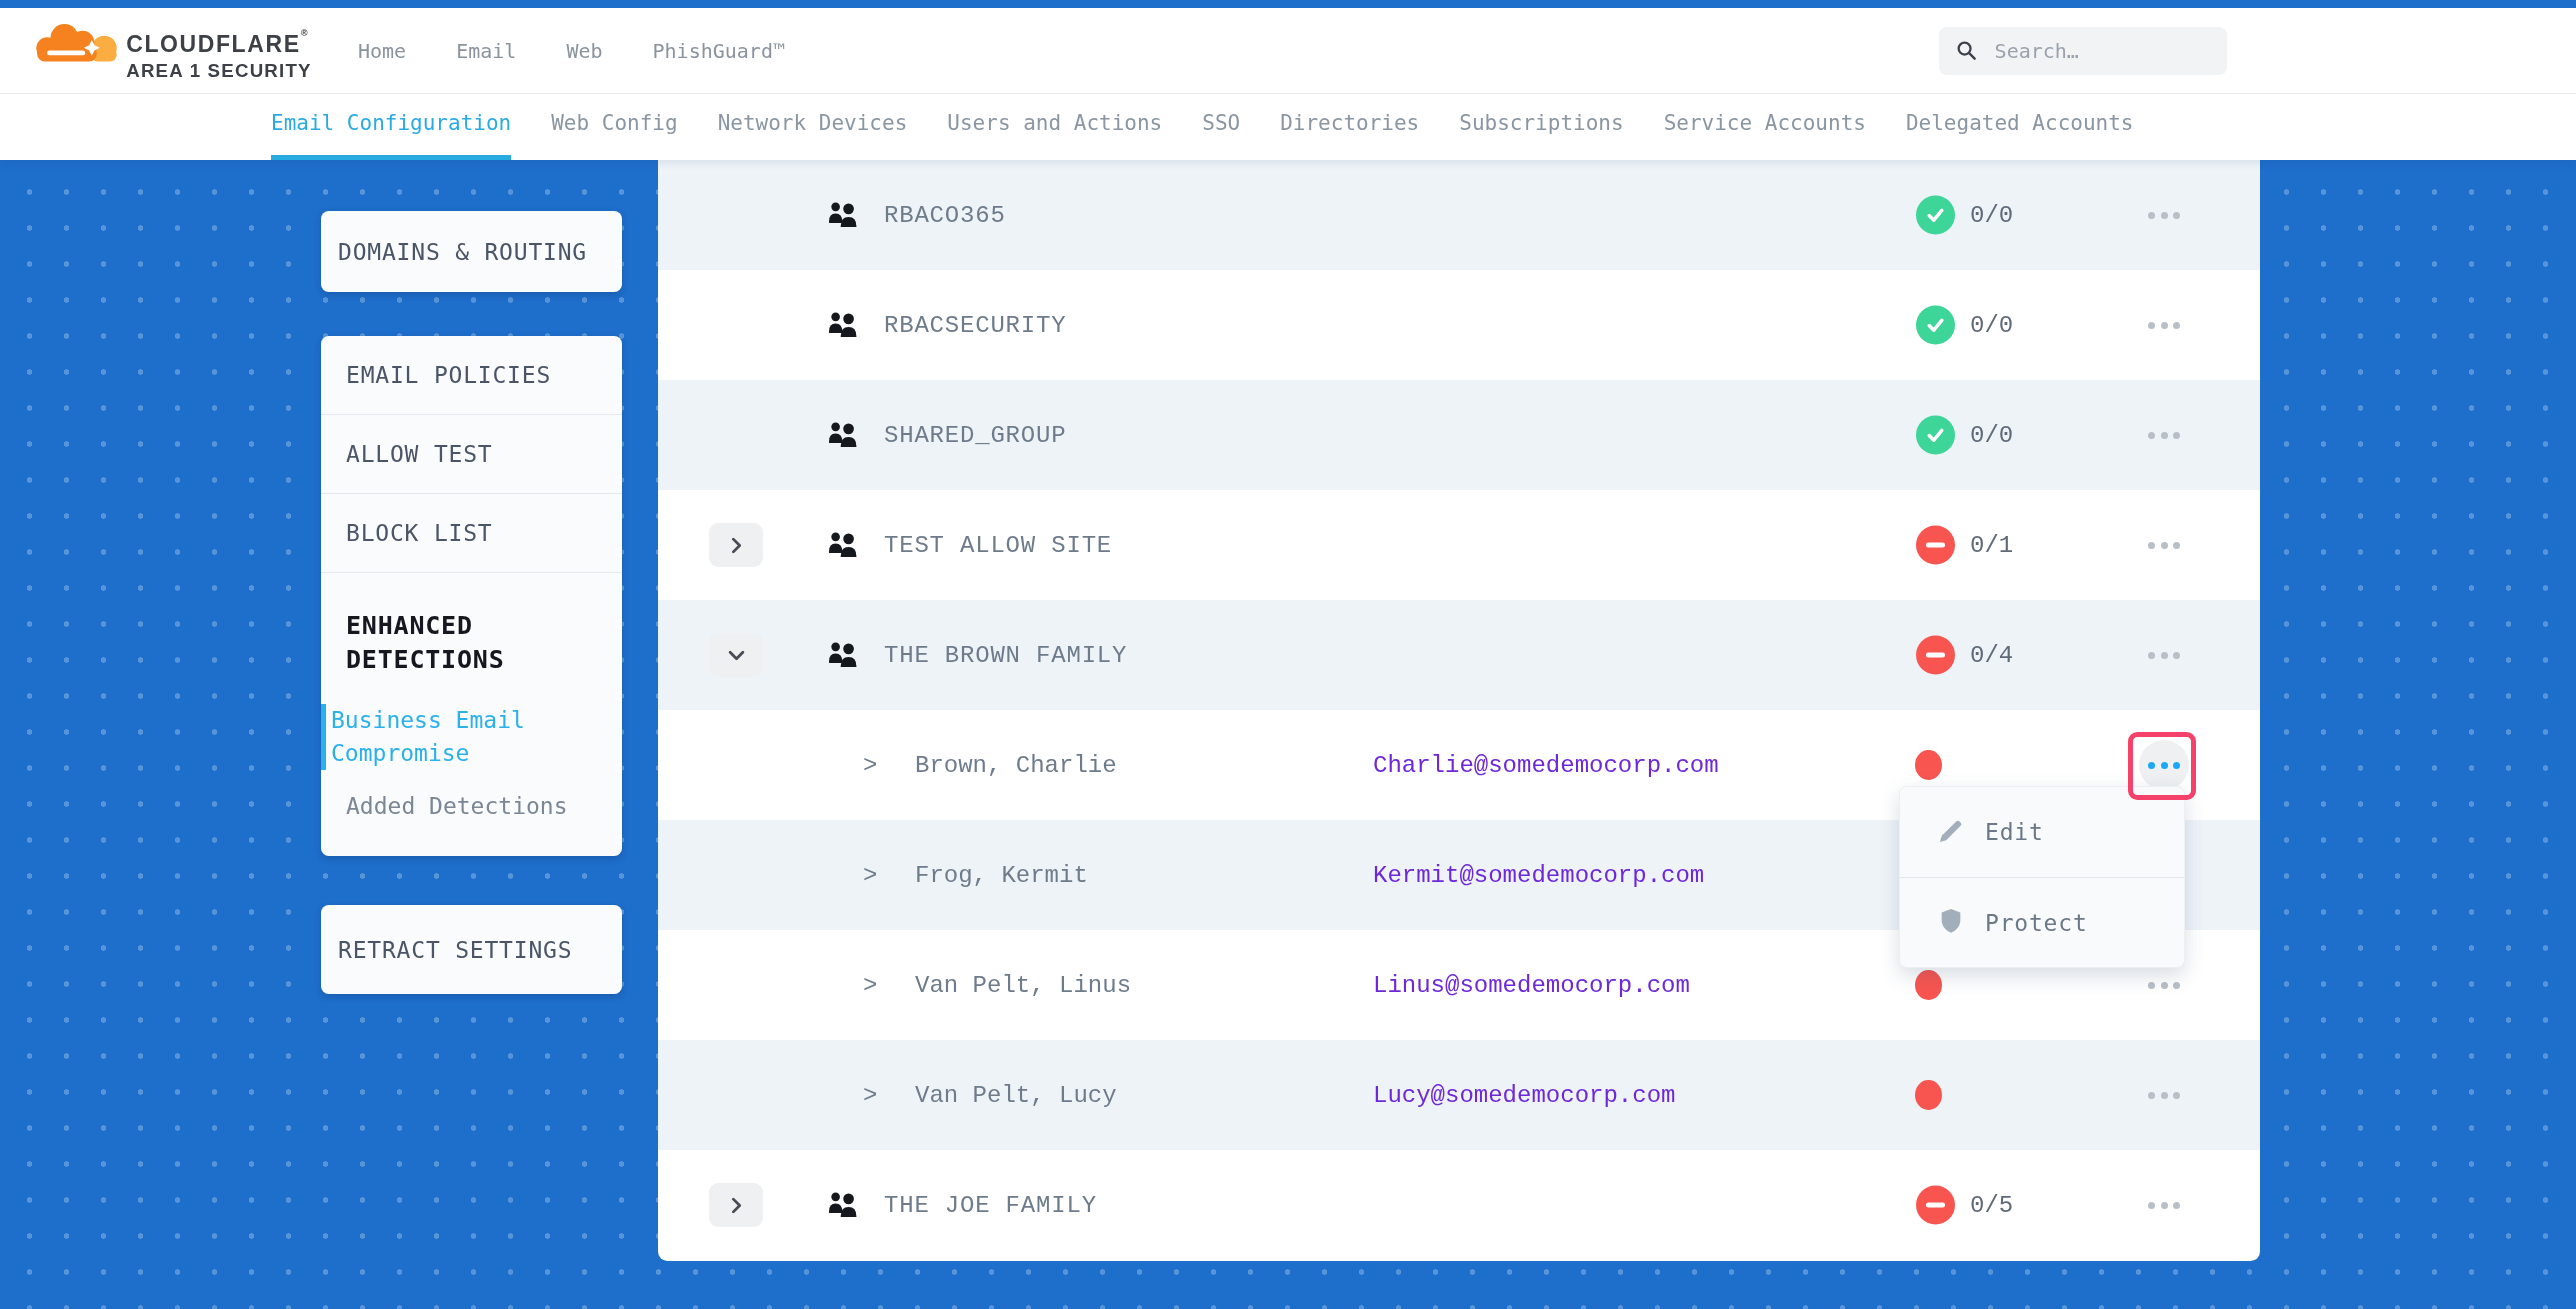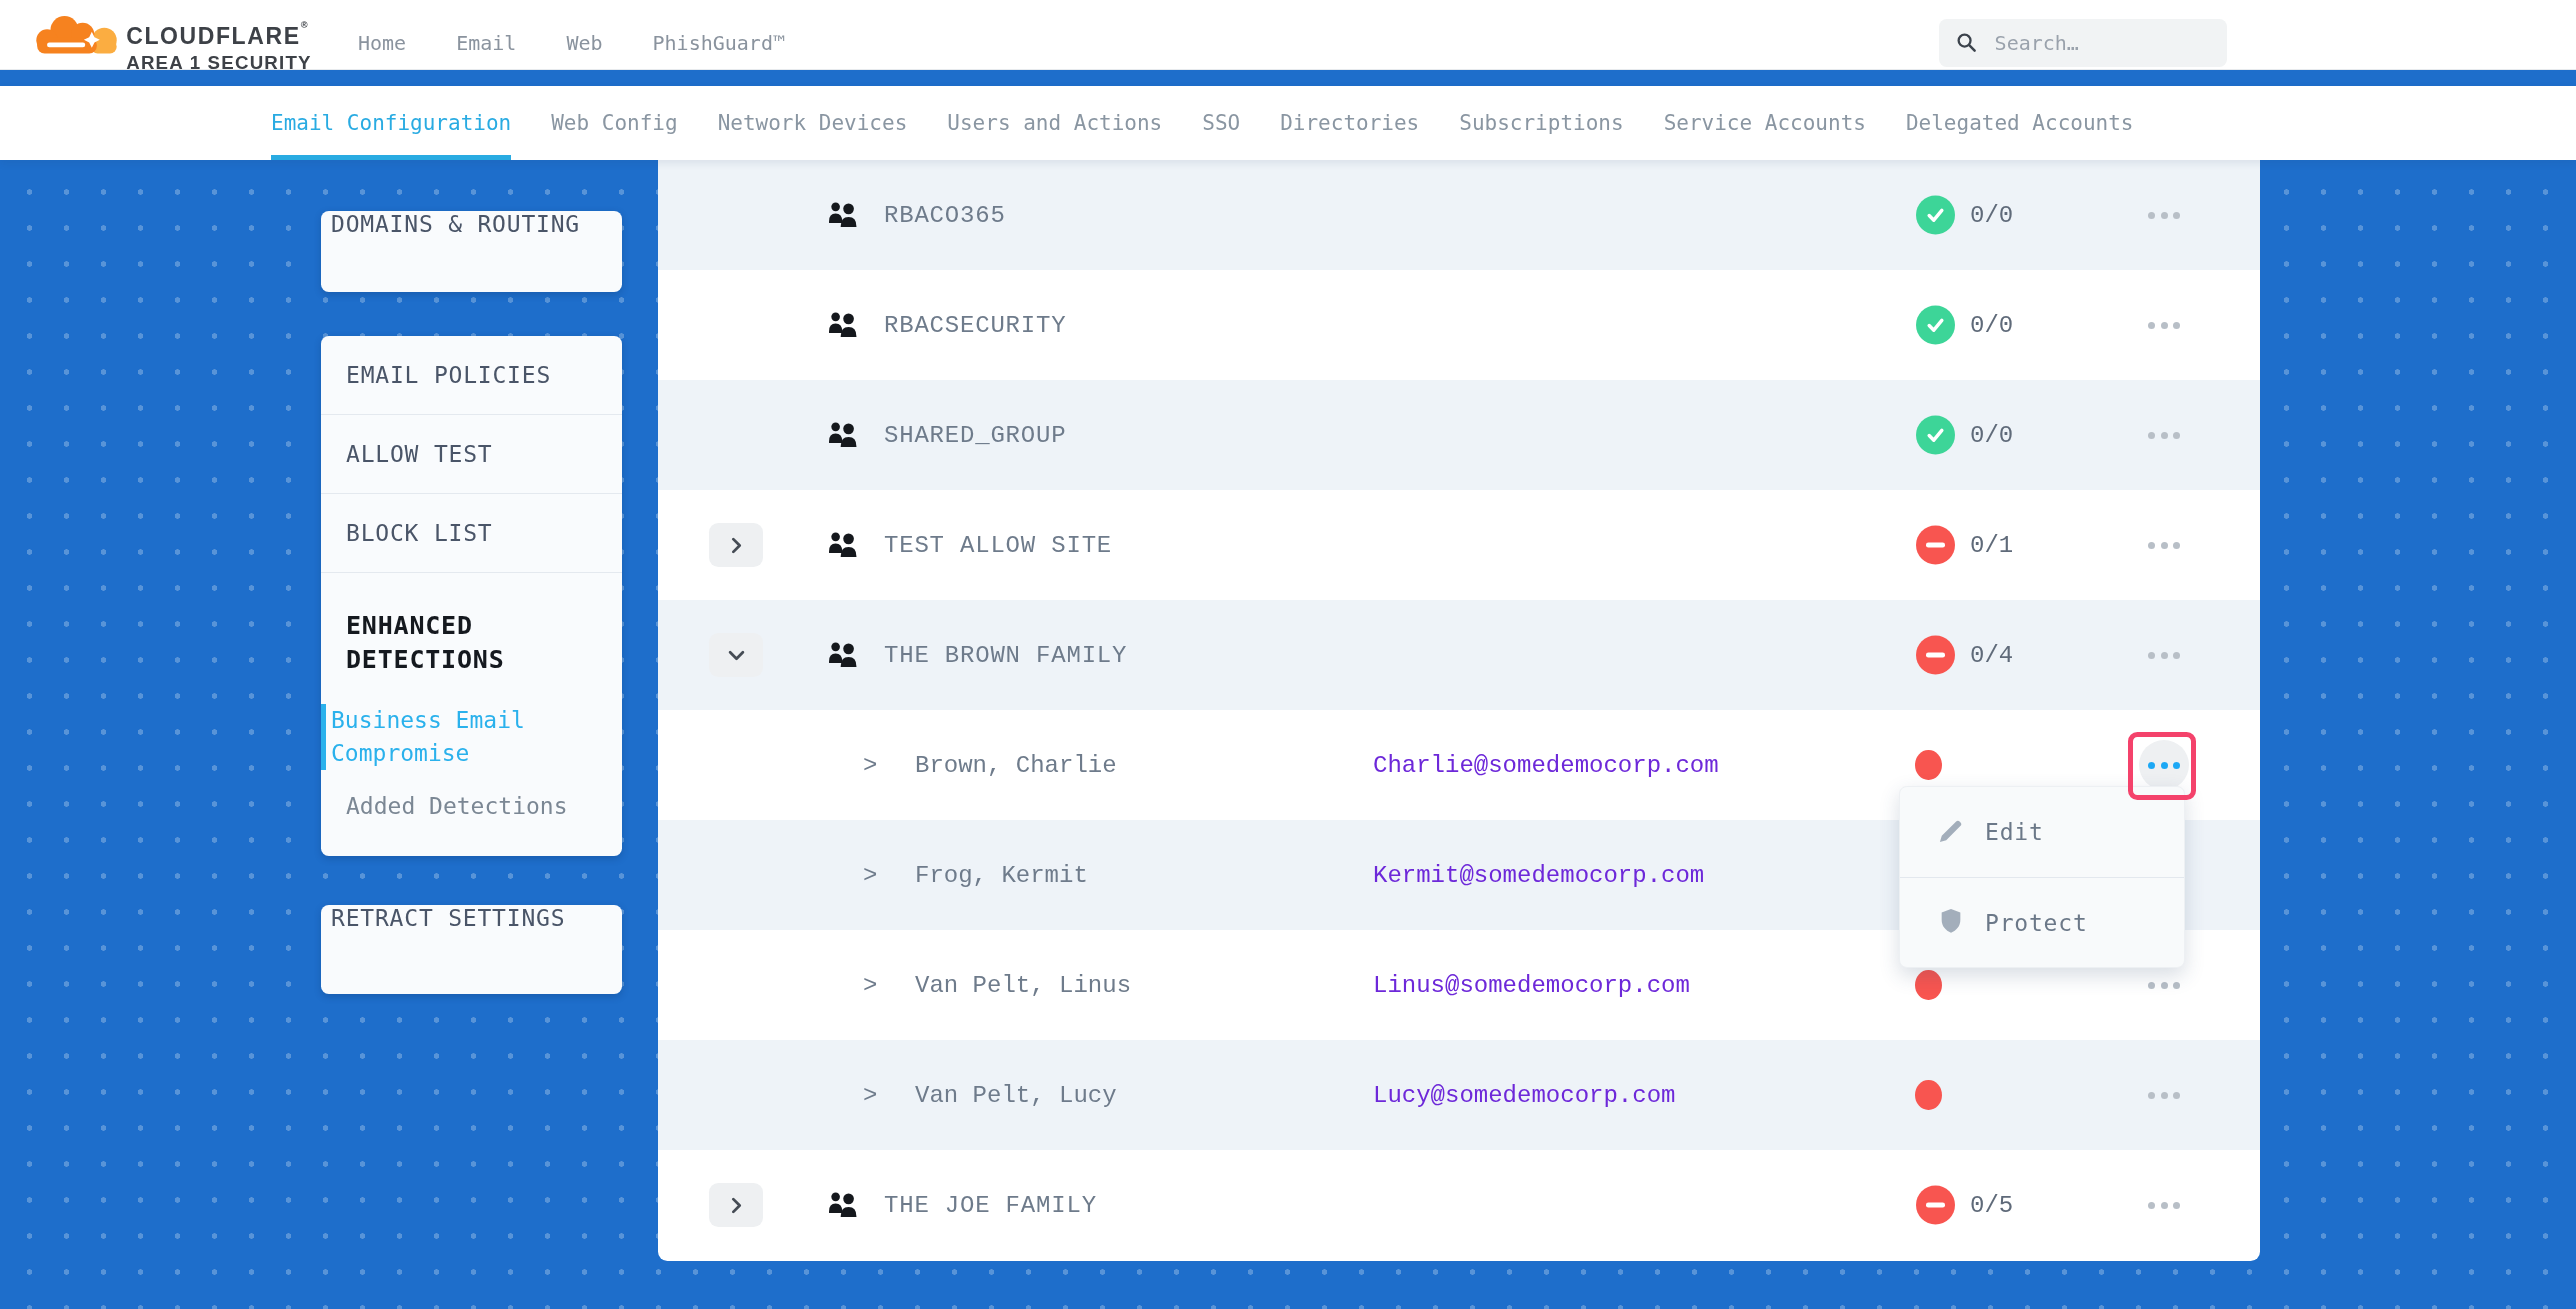--- a/index.html
+++ b/index.html
@@ -13,21 +13,21 @@
   .bg-pattern {
     position:absolute; left:0; right:0; top:160px; bottom:0;
     background-image: radial-gradient(circle, rgba(255,255,255,.26) 2.5px, transparent 3px);
     background-size:37px 36px;
     background-position:11px 14px;
     z-index:0;
   }
 
   
   .header {
-    position:absolute; top:0; left:0; width:100%; height:70px;
+    position:absolute; top:8px; left:0; width:100%; height:86px;
     background:#ffffff; z-index:6; border-bottom:0.8px solid #e7eaed;
   }
   .logo { position:absolute; left:33px; top:6.2px; display:flex; }
   .logo svg { width:87px; height:45px; margin-top:4.7px; }
   .brand { margin-left:6.2px; font-family:"Liberation Sans", sans-serif; color:#3d4147; }
   .brand-title { font-size:23px; font-weight:800; letter-spacing:1.6px; margin-top:14px; }
   .brand-title sup { font-size:9.3px; font-weight:700; vertical-align:15.6px;}
   .brand-sub { font-size:18.7px; font-weight:700; letter-spacing:1.2px; margin-top:2.3px; }
   .hnav { position:absolute; left:358px; top:0; height:86px; display:flex; align-items:center; gap:50px; }
   .hnav .hnav-item { font-size:20px; color:#8a939e; cursor:pointer; }
@@ -51,21 +51,21 @@
   .tabs { display:flex; align-items:center; height:100%; padding-left:271px; gap:40px; }
   .tab { font-size:21px; color:#8a96a2; height:100%; display:flex; align-items:center; position:relative; cursor:pointer; white-space:nowrap; }
   .tab.active { color:#29abe2; }
   .tab.active::after { content:""; position:absolute; left:0; right:0; bottom:0; height:4.7px; background:#29abe2; }
 
   
   .side-card {
     position:absolute; left:321px; width:301px; background:#f9fbfd; border-radius:7.8px;
     box-shadow:0 2.3px 7.8px rgba(10,40,80,.22); z-index:2;
   }
-  .side-single { display:flex; align-items:flex-start; padding-left:10px; font-size:23px; color:#4a5568; letter-spacing:0.8px; cursor:pointer; }
+  .side-single { display:flex; align-items:center; padding-left:17px; font-size:23px; color:#4a5568; letter-spacing:0.8px; cursor:pointer; }
   #card-domains { top:211px; height:81px; }
   #card-retract { top:905px; height:89px; }
   #card-policies { top:336px; padding-bottom:33px; }
   .policy-item {
     height:79px; display:flex; align-items:center; padding-left:25px;
     font-size:23px; color:#4a5568; letter-spacing:0.8px; border-bottom:0.8px solid #e4e9ef; cursor:pointer;
   }
   .enhanced { padding:36px 25px 0 25px; }
   .enhanced-title { font-size:25px; font-weight:bold; color:#15191f; line-height:34px; letter-spacing:0.8px; }
   .sub-item { margin-top:26.5px; font-size:23px; line-height:33px; cursor:pointer; }

